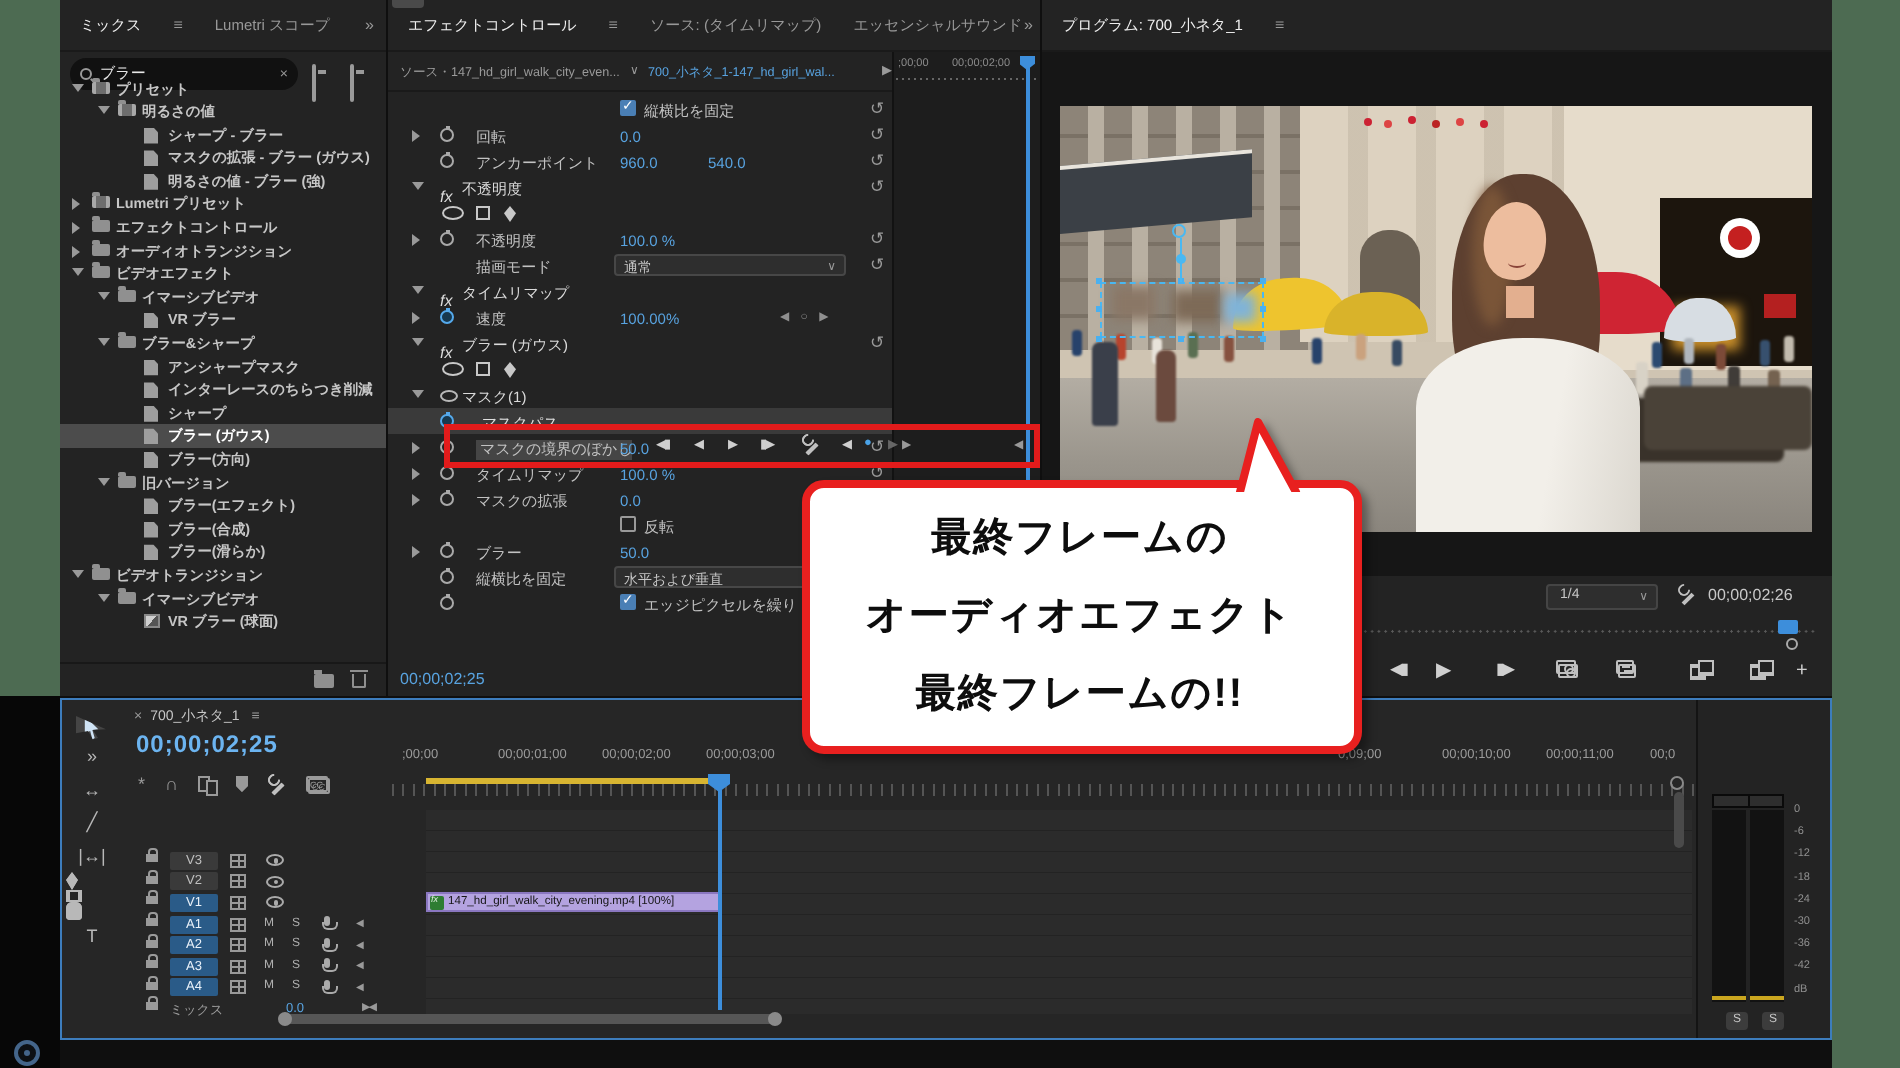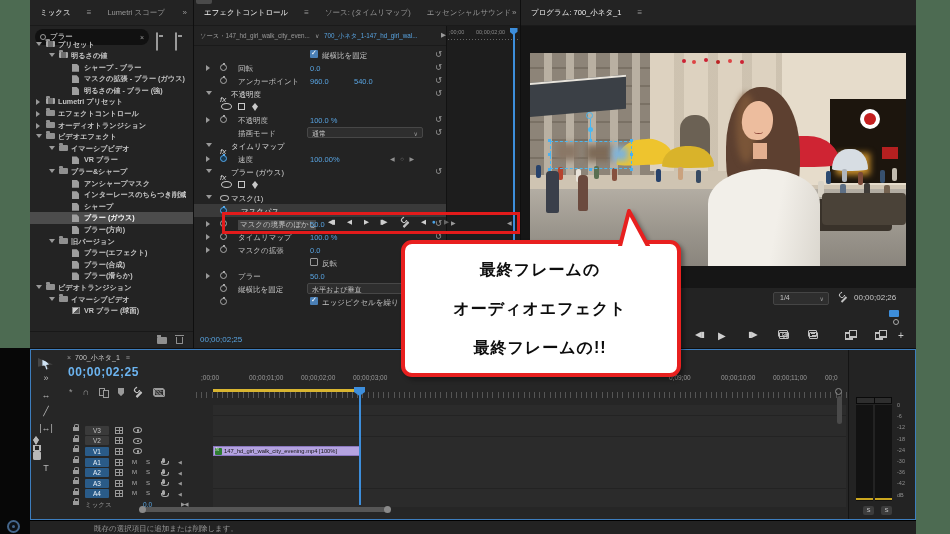--- a/index.html
+++ b/index.html
@@ -170,21 +170,21 @@
   #mask-stem{left:60px;top:66px;width:1px;height:22px;background:#49b8f2;}
   #mask-c1{left:56px;top:59px;width:7px;height:7px;border:1px solid #49b8f2;border-radius:50%;}
   #mask-c2{left:58px;top:74px;width:5px;height:5px;background:#49b8f2;border-radius:50%;}
   #mblob1{left:26px;top:90px;width:22px;height:17px;background:#8a7766;filter:blur(3px);}
   #mblob2{left:56px;top:92px;width:26px;height:16px;background:#7d6a57;filter:blur(3px);}
   #mblob3{left:82px;top:94px;width:16px;height:14px;background:#7fb3d8;filter:blur(3px);}
   
   #redbox{position:absolute;left:222px;top:212px;width:298px;height:22px;border:3px solid #e21b1b;z-index:50;}
   #bubble-svg{position:absolute;left:398px;top:204px;z-index:60;filter:drop-shadow(3px 3px 2px rgba(0,0,0,.35));}
   #bubble-text{position:absolute;left:403px;top:245px;width:274px;height:126px;z-index:61;display:flex;flex-direction:column;justify-content:center;text-align:center;}
-  #bubble-text .bline{font-size:16px;line-height:39px;font-weight:800;color:#0d0d0d;letter-spacing:1px;}
+  #bubble-text .bline{font-size:20px;line-height:39px;font-weight:800;color:#0d0d0d;letter-spacing:1px;}
   
   #tl-tools{position:absolute;left:2px;top:8px;width:26px;height:158px;}
   .tool{position:relative;height:16.5px;display:flex;align-items:center;justify-content:center;font-size:9px;color:#b8b8b8;}
   .tool.sel{background:#454545;border-radius:2px;width:20px;margin:0 auto;}
   .ic-arrow{width:9px;height:12px;background:#cfe3f5;clip-path:polygon(10% 0,85% 55%,52% 58%,65% 92%,52% 98%,40% 63%,10% 72%);}
   .ic-pen{width:6px;height:9px;background:#b8b8b8;clip-path:polygon(50% 0,100% 45%,50% 100%,0 45%);}
   .ic-rect{width:8px;height:6px;border:1px solid #b8b8b8;}
   .ic-hand{width:8px;height:9px;background:#b8b8b8;border-radius:3px 3px 2px 2px;}
   #tl-tab{position:absolute;left:36px;top:3px;font-size:7px;color:#c8c8c8;}
   #tl-tab .x{color:#9a9a9a;margin-right:4px;}
@@ -852,23 +852,20 @@
             <div class="mt i5">-30</div>
             <div class="mt i6">-36</div>
             <div class="mt i7">-42</div>
             <div class="mt i8">dB</div>
           </div>
         <span class="sbtn" id="sbtn1">S</span>
         <span class="sbtn" id="sbtn2">S</span>
       </div>
     </div>
 
-    <div class="panel" id="statusbar">
-      <span id="status-msg">既存の選択項目に追加または削除します。</span>
-    </div>
   </div>
 
   <div id="left-black"></div>
   <div id="top-notch"></div>
   <span class="ovf" style="left:512px;top:8px;position:absolute;z-index:5;">»</span>
 
   <div id="redbox"></div>
 
   <svg id="bubble-svg" width="288" height="176" viewBox="0 0 288 176">
     <rect x="5" y="38" width="276" height="133" rx="9" fill="#ffffff" stroke="#e8201f" stroke-width="4"></rect>

